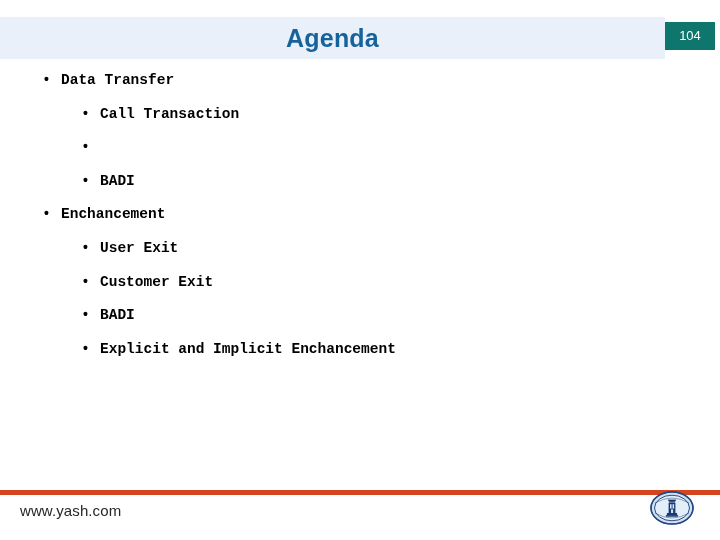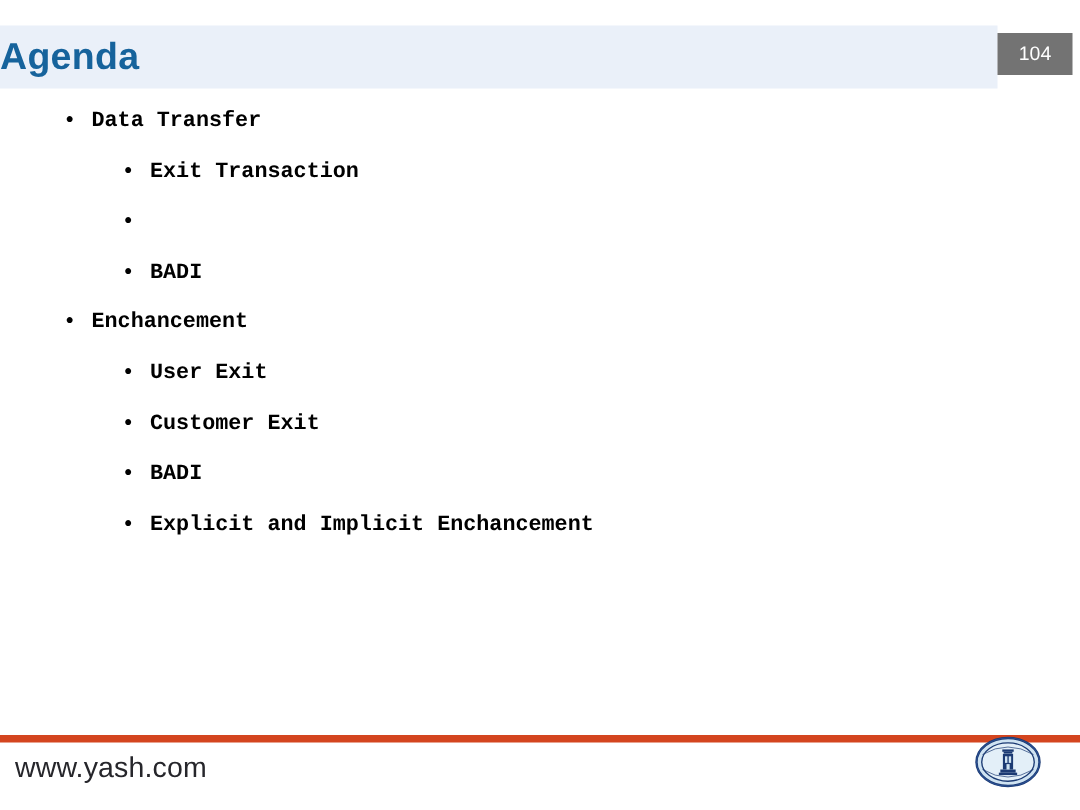--- a/index.html
+++ b/index.html
@@ -32,36 +32,36 @@
     width: 665px;
     height: 42px;
     background: #eaf0f9;
   }
 
   .slide-title {
     position: absolute;
     left: 0;
     top: 23px;
     width: 665px;
-    text-align: left;
+    text-align: center;
     font-size: 25px;
     font-weight: bold;
     color: #16639c;
     letter-spacing: 0.2px;
     line-height: 30px;
     white-space: nowrap;
   }
 
   .slide-number-badge {
     position: absolute;
     left: 665px;
     top: 22px;
     width: 50px;
     height: 28px;
-    background: #737373;
+    background: #0f766e;
     color: #ffffff;
     font-size: 13px;
     line-height: 28px;
     text-align: center;
   }
 
   
   .bullet-body {
     position: absolute;
     left: 0;
@@ -109,23 +109,23 @@
     position: absolute;
     left: 0;
     top: 490px;
     width: 720px;
     height: 5px;
     background: #d4451f;
   }
 
   .footer-url {
     position: absolute;
-    left: 10px;
+    left: 20px;
     top: 502px;
-    font-size: 19px;
+    font-size: 15px;
     color: #26262b;
     letter-spacing: 0.1px;
     white-space: nowrap;
   }
 
   .footer-logo {
     position: absolute;
     left: 650px;
     top: 486px;
     width: 44px;
@@ -144,21 +144,21 @@
 
   <div class="slide-number-badge">104</div>
 
   <div class="bullet-body">
       <div class="bullet-row level-1" style="top: 11px;">
         <span class="bullet-marker">•</span>
         <span class="bullet-text">Data Transfer</span>
       </div>
       <div class="bullet-row level-2" style="top: 44.6px;">
         <span class="bullet-marker">•</span>
-        <span class="bullet-text">Exit Transaction</span>
+        <span class="bullet-text">Call Transaction</span>
       </div>
       <div class="bullet-row level-2" style="top: 78.2px;">
         <span class="bullet-marker">•</span>
       </div>
       <div class="bullet-row level-2" style="top: 111.8px;">
         <span class="bullet-marker">•</span>
         <span class="bullet-text">BADI</span>
       </div>
       <div class="bullet-row level-1" style="top: 145.4px;">
         <span class="bullet-marker">•</span>

